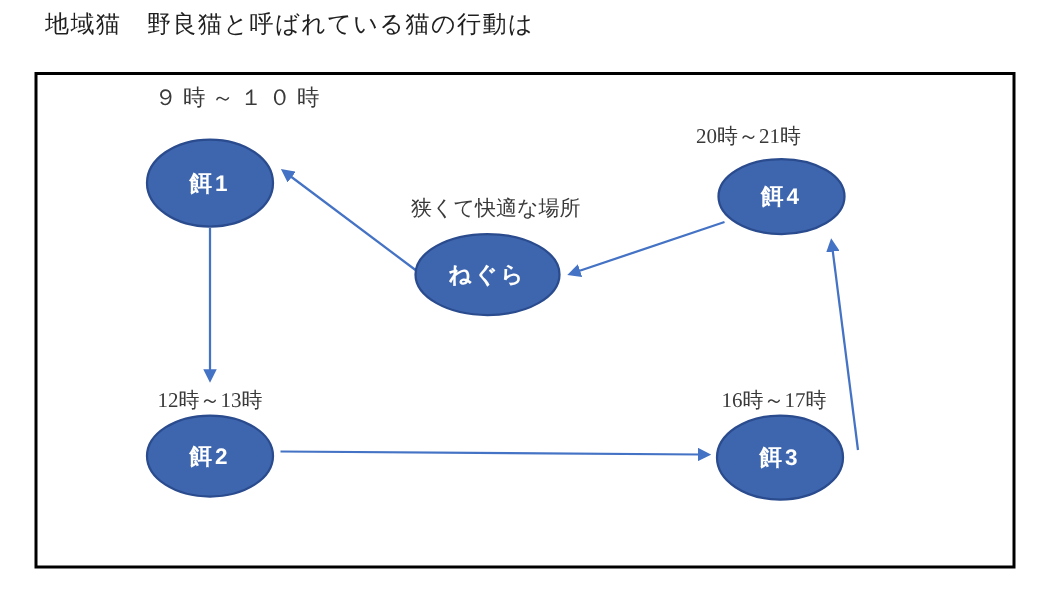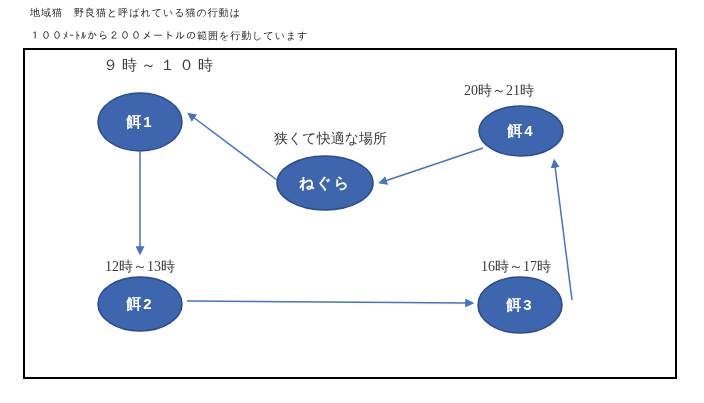--- a/index.html
+++ b/index.html
@@ -1,41 +1,40 @@
 <!DOCTYPE html>
 <html><head>
 <meta charset="utf-8">
 <style>
   html,body{margin:0;padding:0;background:#ffffff;}
   body{width:704px;height:403px;overflow:hidden;font-family:"Liberation Sans",sans-serif;}
   .canvas{position:relative;width:704px;height:403px;background:#ffffff;}
   .hdr-line{position:absolute;left:30px;color:#1f1f1f;
     font-family:"Liberation Serif","DejaVu Serif",serif;
-    font-size:10px;letter-spacing:1px;white-space:pre;}
+    font-size:16px;letter-spacing:1px;white-space:pre;}
   #hdr-line1{top:6px;}
   #hdr-line2{top:29px;}
   .frame{position:absolute;left:23px;top:48px;width:650px;height:327px;
     border:2px solid #000000;background:transparent;}
   svg.diagram{position:absolute;left:0;top:0;width:704px;height:403px;}
   .node-ellipse{fill:#3e66af;stroke:#2a4b8d;stroke-width:1.5px;}
   .node-label{fill:#ffffff;font-weight:bold;font-size:15px;
     font-family:"Liberation Sans",sans-serif;text-anchor:middle;letter-spacing:2px;}
   .lbl{fill:#3a3a3a;font-size:14px;
     font-family:"Liberation Serif","DejaVu Serif",serif;}
   .lbl-wide{font-size:15px;letter-spacing:4px;}
   .edge{stroke:#4472c4;stroke-width:1.5px;fill:none;}
   .arrowhead-path{fill:#4472c4;}
 </style>
 </head>
 <body>
 
 <div class="canvas">
 
   <div class="hdr-line" id="hdr-line1">地域猫　野良猫と呼ばれている猫の行動は</div>
-  <div class="hdr-line" id="hdr-line2">１００ﾒｰﾄﾙから２００メートルの範囲を行動しています</div>
 
   <div class="frame"></div>
 
   <svg class="diagram" viewBox="0 0 704 403">
     <defs>
       <marker id="arrow" viewBox="0 0 10 10" refX="2" refY="5" markerWidth="9" markerHeight="9" markerUnits="userSpaceOnUse" orient="auto">
         <path class="arrowhead-path" d="M0,0 L10,5 L0,10 Z"></path>
       </marker>
     </defs>
 

